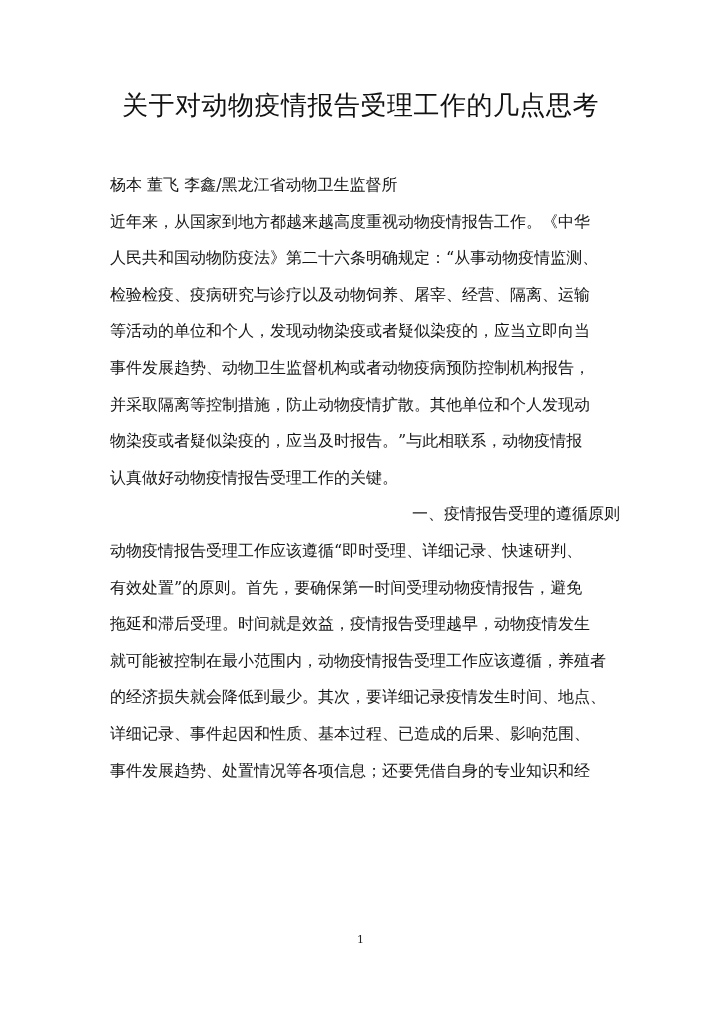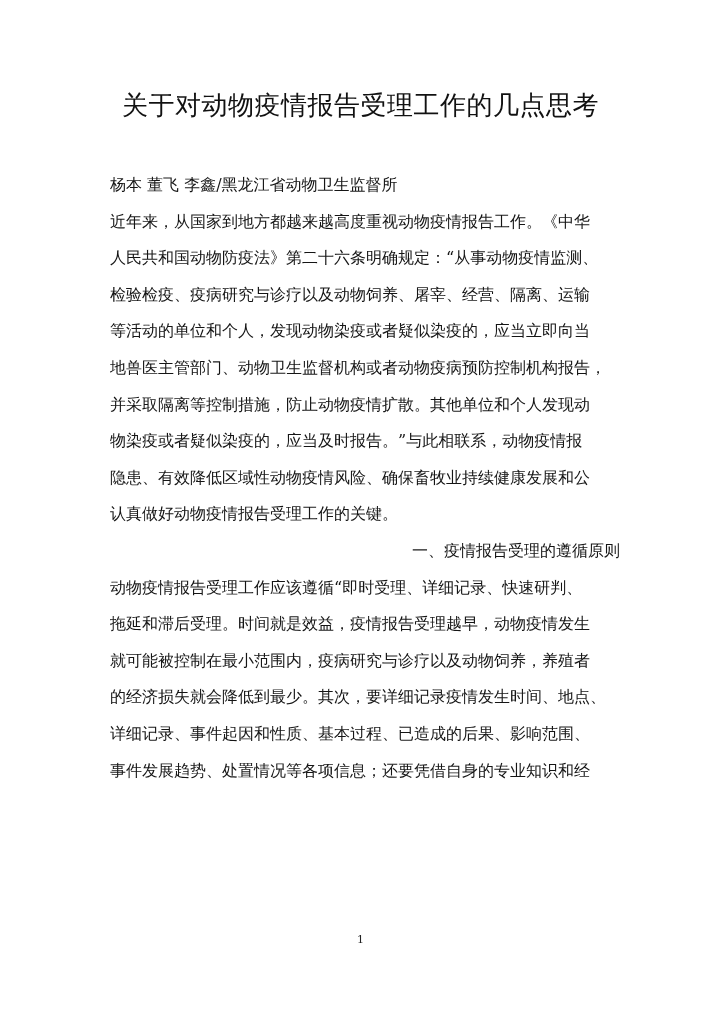--- a/index.html
+++ b/index.html
@@ -74,30 +74,30 @@
 
   <div class="title">关于对动物疫情报告受理工作的几点思考</div>
 
   <div class="body-text">
     <div class="line byline">杨本  董飞  李鑫/黑龙江省动物卫生监督所</div>
 
     <div class="line">近年来，从国家到地方都越来越高度重视动物疫情报告工作。《中华</div>
     <div class="line">人民共和国动物防疫法》第二十六条明确规定：“从事动物疫情监测、</div>
     <div class="line">检验检疫、疫病研究与诊疗以及动物饲养、屠宰、经营、隔离、运输</div>
     <div class="line">等活动的单位和个人，发现动物染疫或者疑似染疫的，应当立即向当</div>
-    <div class="line">地兽医主管部门、动物卫生监督机构或者动物疫病预防控制机构报告，</div>
+    <div class="line">事件发展趋势、动物卫生监督机构或者动物疫病预防控制机构报告，</div>
     <div class="line">并采取隔离等控制措施，防止动物疫情扩散。其他单位和个人发现动</div>
     <div class="line">物染疫或者疑似染疫的，应当及时报告。”与此相联系，动物疫情报</div>
-    <div class="line">隐患、有效降低区域性动物疫情风险、确保畜牧业持续健康发展和公</div>
     <div class="line">认真做好动物疫情报告受理工作的关键。</div>
 
     <div class="line heading">一、疫情报告受理的遵循原则</div>
 
     <div class="line">动物疫情报告受理工作应该遵循“即时受理、详细记录、快速研判、</div>
+    <div class="line">有效处置”的原则。首先，要确保第一时间受理动物疫情报告，避免</div>
     <div class="line">拖延和滞后受理。时间就是效益，疫情报告受理越早，动物疫情发生</div>
-    <div class="line">就可能被控制在最小范围内，疫病研究与诊疗以及动物饲养，养殖者</div>
+    <div class="line">就可能被控制在最小范围内，动物疫情报告受理工作应该遵循，养殖者</div>
     <div class="line">的经济损失就会降低到最少。其次，要详细记录疫情发生时间、地点、</div>
     <div class="line">详细记录、事件起因和性质、基本过程、已造成的后果、影响范围、</div>
     <div class="line">事件发展趋势、处置情况等各项信息；还要凭借自身的专业知识和经</div>
   </div>
 
   <div class="page-number">1</div>
 </div>
 
 </body></html>

